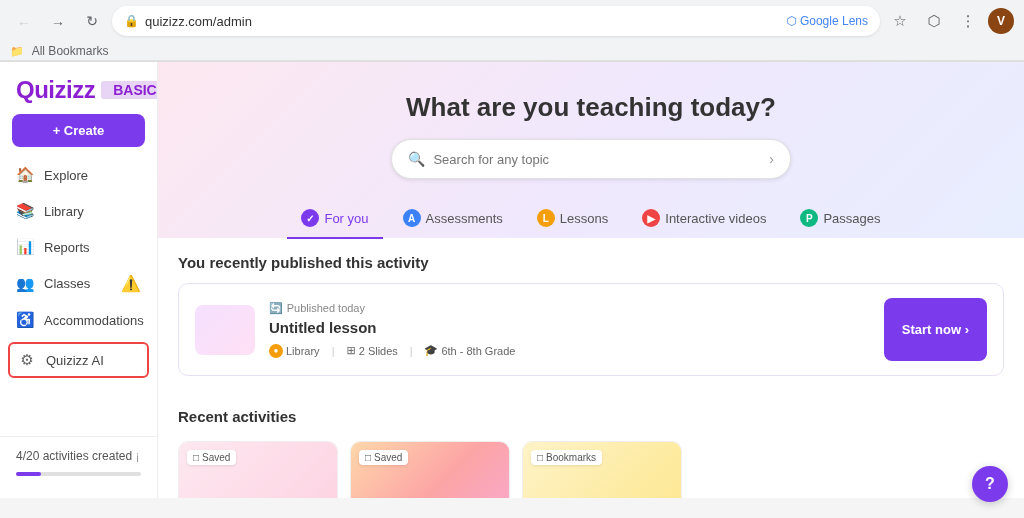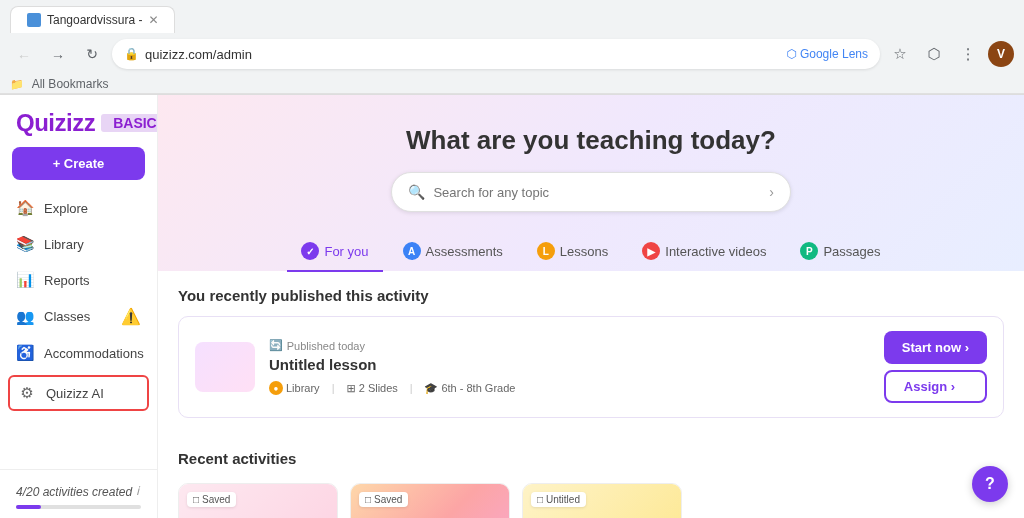--- a/index.html
+++ b/index.html
@@ -30,21 +30,21 @@
     .sidebar { width: 158px; background: white; border-right: 1px solid #eee; display: flex; flex-direction: column; padding: 0; overflow: hidden; flex-shrink: 0; }
     .sidebar-logo { padding: 14px 16px 10px; display: flex; align-items: center; gap: 6px; }
     .quizizz-logo { font-size: 24px; font-weight: 800; color: #8b1fd1; letter-spacing: -0.5px; }
     .basic-badge { font-size: 14px; background: #e8d5f5; color: #8b1fd1; padding: 1px 12px; border-radius: 3px; font-weight: 600; text-transform: uppercase; }
     .create-btn { margin: 0 12px 10px; background: #7c3aed; color: white; border: none; border-radius: 8px; padding: 9px 0; font-size: 13px; font-weight: 600; cursor: pointer; display: flex; align-items: center; justify-content: center; gap: 5px; }
     .nav-item { display: flex; align-items: center; gap: 10px; padding: 9px 16px; cursor: pointer; color: #444; font-size: 13px; font-weight: 500; border-radius: 0; position: relative; }
     .nav-item .nav-icon { font-size: 15px; color: #666; width: 18px; text-align: center; }
     .nav-item.highlighted { border: 2px solid #ef4444; border-radius: 6px; margin: 0 8px; padding: 7px 8px; }
     .warning-icon { margin-left: auto; font-size: 16px; color: #f59e0b; }
     .sidebar-footer { margin-top: auto; padding: 12px 16px; border-top: 1px solid #eee; }
-    .activities-count { font-size: 12px; color: #555; display: flex; align-items: flex-end; gap: 4px; margin-bottom: 6px; font-style: italic; }
+    .activities-count { font-size: 12px; color: #555; display: flex; align-items: flex-start; gap: 4px; margin-bottom: 6px; }
     .info-icon { color: #999; font-size: 12px; }
     .progress-bar { height: 4px; background: #e0e0e0; border-radius: 2px; margin-bottom: 10px; }
     .progress-fill { height: 100%; background: #7c3aed; border-radius: 2px; width: 20%; }
     .upgrade-btn { width: 100%; background: #f59e0b; color: white; border: none; border-radius: 8px; padding: 8px 0; font-size: 13px; font-weight: 600; cursor: pointer; display: flex; align-items: center; justify-content: center; gap: 5px; }
 
     
     .main-content { flex: 1; overflow-y: auto; background: white; }
 
     
     .hero-section { background: linear-gradient(135deg, #fde8f0 0%, #f0e8fd 50%, #e8eeff 100%); padding: 30px 20px 0; text-align: center; }
@@ -71,21 +71,21 @@
     .activity-info { flex: 1; }
     .published-label { font-size: 11px; color: #888; display: flex; align-items: center; gap: 4px; margin-bottom: 4px; }
     .refresh-icon { font-size: 11px; }
     .activity-name { font-size: 15px; font-weight: 600; color: #333; margin-bottom: 8px; }
     .activity-meta { display: flex; align-items: center; gap: 12px; font-size: 11px; color: #666; }
     .meta-tag { display: flex; align-items: center; gap: 3px; }
     .meta-dot { width: 14px; height: 14px; border-radius: 50%; display: flex; align-items: center; justify-content: center; font-size: 8px; color: white; }
     .meta-dot.yellow { background: #f59e0b; }
     .meta-separator { color: #ccc; }
     .activity-actions { display: flex; flex-direction: column; gap: 6px; }
-    .start-btn { background: #7c3aed; color: white; border: none; border-radius: 8px; padding: 9px 18px; font-size: 13px; font-weight: 600; cursor: pointer; display: flex; align-items: center; gap: 5px; white-space: nowrap; }
+    .start-btn { background: #7c3aed; color: white; border: none; border-radius: 8px; padding: 24px 18px; font-size: 13px; font-weight: 600; cursor: pointer; display: flex; align-items: center; gap: 5px; white-space: nowrap; }
     .assign-btn { background: white; color: #7c3aed; border: 2px solid #7c3aed; border-radius: 8px; padding: 7px 18px; font-size: 13px; font-weight: 600; cursor: pointer; display: flex; align-items: center; gap: 5px; white-space: nowrap; }
 
     
     .recent-grid { display: flex; gap: 12px; padding: 0 20px 16px; overflow-x: auto; }
     .activity-mini-card { width: 160px; min-width: 160px; background: white; border: 1px solid #eee; border-radius: 10px; overflow: hidden; }
     .mini-card-thumb { height: 100px; position: relative; display: flex; align-items: center; justify-content: center; }
     .mini-card-thumb.pink-grad { background: linear-gradient(135deg, #fde8f0, #fdd0e0); }
     .mini-card-thumb.orange-grad { background: linear-gradient(135deg, #fed7aa, #fca5a5, #f9a8d4); }
     .mini-card-thumb.cream-grad { background: linear-gradient(135deg, #fef3c7, #fde68a); }
     .saved-badge { position: absolute; top: 8px; left: 8px; background: white; border-radius: 4px; padding: 2px 6px; font-size: 10px; color: #555; display: flex; align-items: center; gap: 3px; box-shadow: 0 1px 3px rgba(0,0,0,0.1); }
@@ -95,27 +95,20 @@
     .help-btn { position: fixed; bottom: 16px; right: 16px; width: 36px; height: 36px; background: #7c3aed; border-radius: 50%; color: white; display: flex; align-items: center; justify-content: center; font-size: 16px; font-weight: bold; cursor: pointer; box-shadow: 0 2px 8px rgba(0,0,0,0.2); }
 
     
     .main-content::-webkit-scrollbar { width: 4px; }
     .main-content::-webkit-scrollbar-thumb { background: #ddd; border-radius: 2px; }
   </style>
 </head>
 <body>
 
 <div class="browser-chrome">
-  <div class="browser-tabs">
-    <div class="browser-tab">
-      <div class="tab-favicon"></div>
-      <span>Tangoardvissura -</span>
-      <span class="tab-close">✕</span>
-    </div>
-  </div>
   <div class="browser-toolbar">
     <button class="nav-btn disabled">←</button>
     <button class="nav-btn">→</button>
     <button class="nav-btn">↻</button>
     <div class="address-bar">
       <span class="address-lock">🔒</span>
       <input type="text" value="quizizz.com/admin" style="">
       <button class="google-lens-btn">
         <span>⬡</span>
         <span>Google Lens</span>
@@ -233,21 +226,20 @@
             </div>
             <span class="meta-separator">|</span>
             <div class="meta-tag">
               <span>🎓</span>
               <span>6th - 8th Grade</span>
             </div>
           </div>
         </div>
         <div class="activity-actions">
           <button class="start-btn">Start now ›</button>
-          <button class="assign-btn">Assign ›</button>
         </div>
       </div>
     </div>
 
     <div class="section" style="padding-bottom:4px;">
       <div class="section-title">Recent activities</div>
     </div>
     <div class="recent-grid">
 
       <div class="activity-mini-card">
@@ -269,21 +261,21 @@
           </div>
 
         </div>
 
       </div>
 
       <div class="activity-mini-card">
         <div class="mini-card-thumb cream-grad">
           <div class="published-badge">
             <span>□</span>
-            <span>Untitled</span>
+            <span>Bookmarks</span>
           </div>
 
         </div>
 
       </div>
 
     </div>
   </div>
 </div>
 

